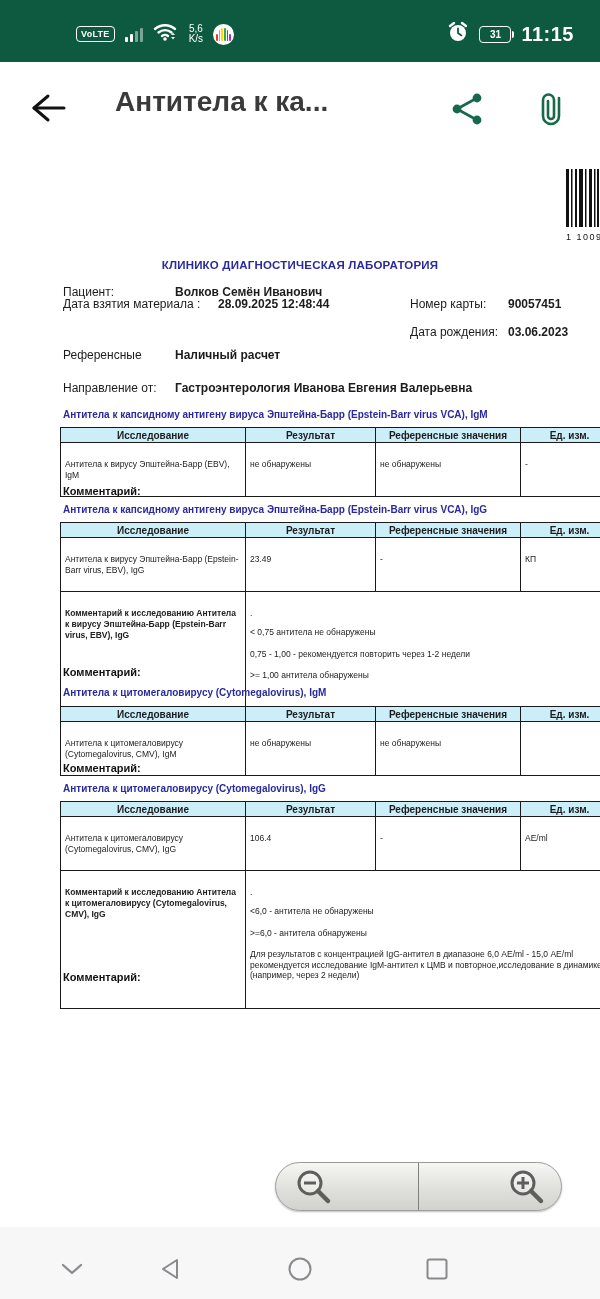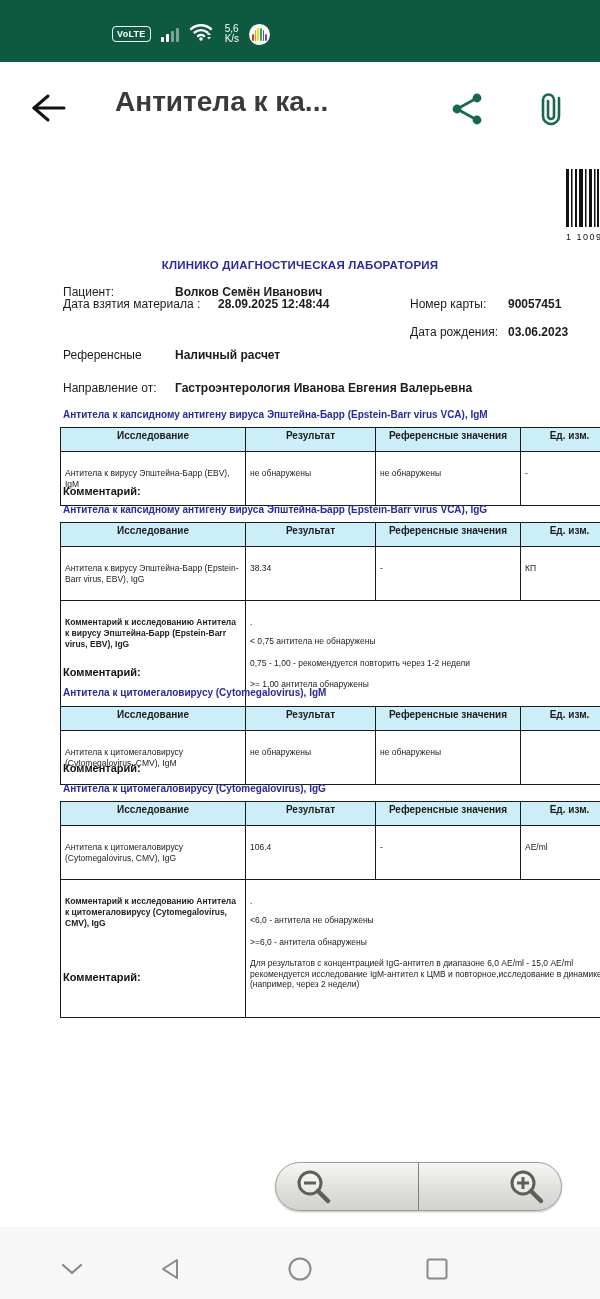--- a/index.html
+++ b/index.html
@@ -3,29 +3,29 @@
 <meta charset="utf-8">
 <style>
   * { margin:0; padding:0; box-sizing:border-box; }
   html,body { width:600px; height:1299px; overflow:hidden; background:#fff;
               font-family:"Liberation Sans", sans-serif; }
   body { position:relative; }
 
   
   .status-bar { position:absolute; top:0; left:0; width:600px; height:62px;
     background:#0d5a41; display:flex; align-items:center; justify-content:space-between;
-    padding:6px 26px 0 112px; color:#fff; }
+    padding:6px 26px 0 76px; color:#fff; }
   .sb-left, .sb-right { display:flex; align-items:center; gap:10px; }
   .volte-badge { border:1.6px solid #fff; border-radius:4px; font-size:9px; font-weight:bold;
     padding:2px 4px; letter-spacing:.3px; }
   .sig-bars { display:flex; align-items:flex-end; gap:2px; height:15px; }
   .sig-bars i { display:block; width:3px; border-radius:1px; background:#fff; }
   .sig-bars i:nth-child(1){height:5px;} .sig-bars i:nth-child(2){height:8px;}
   .sig-bars i:nth-child(3){height:11px; opacity:.45;} .sig-bars i:nth-child(4){height:14px; opacity:.45;}
-  .speed { font-size:10px; line-height:10px; text-align:left; }
+  .speed { font-size:10px; line-height:10px; text-align:center; }
   .app-dot { width:21px; height:21px; border-radius:50%; background:#fff;
     display:flex; align-items:flex-end; justify-content:center; gap:1px; padding:4px 3px; }
   .app-dot i { display:block; width:2px; border-radius:1px; }
   .battery { position:relative; border:1.6px solid #fff; border-radius:4px; width:32px; height:17px;
     font-size:10px; font-weight:bold; display:flex; align-items:center; justify-content:center; }
   .battery::after { content:""; position:absolute; right:-4px; top:4px; width:2.5px; height:7px;
     background:#fff; border-radius:0 2px 2px 0; }
   .sb-time { font-size:20px; font-weight:bold; letter-spacing:.5px; }
 
   
@@ -55,21 +55,21 @@
   .val { font-weight:bold; }
   .lx  { left:63px; }  .vx1 { left:175px; } .vx2 { left:218px; }
   .rlx { left:410px; } .rvx { left:508px; }
 
   .sec-title { left:63px; width:600px; font-size:10px; font-weight:bold; color:#2a2a9e; white-space:nowrap; }
 
   table.res { position:absolute; left:60px; width:558px; table-layout:fixed;
     border-collapse:collapse; }
   table.res th, table.res td { border:1px solid #1a1a1a; vertical-align:top; }
   table.res th { background:#cbeef8; font-size:10px; font-weight:bold; text-align:center;
-    padding:2px 2px 10px; }
+    padding:2px 2px 1px; }
   table.res td { font-size:8.5px; padding:16px 4px; line-height:1.25; color:#222; }
   td.c-title { font-weight:bold; font-size:9.5px; line-height:1.3; padding-top:3px; }
   td.c-body  { font-size:9.5px; }
   .c-line { margin-bottom:11px; }
   .c-dot  { margin-bottom:8px; }
   .comment-lbl { left:63px; font-size:11px; font-weight:bold; color:#111; }
 
   
   .zoom-pill { position:absolute; top:1162px; left:275px; width:287px; height:49px;
     border:1px solid #9c9c9a; border-radius:26px;
@@ -118,20 +118,32 @@
     </span>
     <span class="app-dot">
       <i style="height:7px;background:#e33"></i>
         <i style="height:11px;background:#f90"></i>
       <i style="height:13px;background:#fd0"></i>
         <i style="height:13px;background:#3a4"></i>
       <i style="height:11px;background:#36c"></i>
         <i style="height:7px;background:#93c"></i>
     </span>
   </div>
+  <div class="sb-right">
+    <span>
+      <svg width="22" height="22" viewBox="0 0 22 22">
+        <path d="M3 5 L7 2" stroke="#fff" stroke-width="2.4" stroke-linecap="round"></path>
+        <path d="M19 5 L15 2" stroke="#fff" stroke-width="2.4" stroke-linecap="round"></path>
+        <circle cx="11" cy="12" r="8" fill="#fff"></circle>
+        <path d="M11 7.5 V12 l3.4 2.4" stroke="#0d5a41" stroke-width="1.8" fill="none" stroke-linecap="round"></path>
+      </svg>
+    </span>
+    <span class="battery">31</span>
+    <span class="sb-time">11:15</span>
+  </div>
 </div>
 
 <div class="app-header">
   <div class="back-btn">
     <svg width="40" height="36" viewBox="0 0 40 36">
       <path d="M20 6 L6 18 L20 30" fill="none" stroke="#121212" stroke-width="3" stroke-linecap="round" stroke-linejoin="round"></path>
       <path d="M6 18 H36" stroke="#121212" stroke-width="3" stroke-linecap="round"></path>
     </svg>
   </div>
   <div class="hdr-title">Антитела к ка...</div>
@@ -234,21 +246,21 @@
       </colgroup>
     <tbody>
         <tr>
       <th>Исследование</th>
       <th>Результат</th>
       <th>Референсные значения</th>
       <th>Ед. изм.</th>
     </tr>
     <tr>
       <td style="height:28px">Антитела к вирусу Эпштейна-Барр (Epstein-Barr virus, EBV), IgG</td>
-      <td>38.34</td>
+      <td>23.49</td>
       <td>-</td>
       <td>КП</td>
     </tr>
     <tr>
       <td class="c-title" style="height:88px">Комментарий к исследованию Антитела к вирусу Эпштейна-Барр (Epstein-Barr virus, EBV), IgG</td>
       <td class="c-body" colspan="3">
         <div class="c-dot">.</div>
         <div class="c-line">&lt; 0,75 антитела не обнаружены</div>
         <div class="c-line">0,75 - 1,00 - рекомендуется повторить через 1-2 недели</div>
         <div class="c-line">&gt;= 1,00 антитела обнаружены</div>

